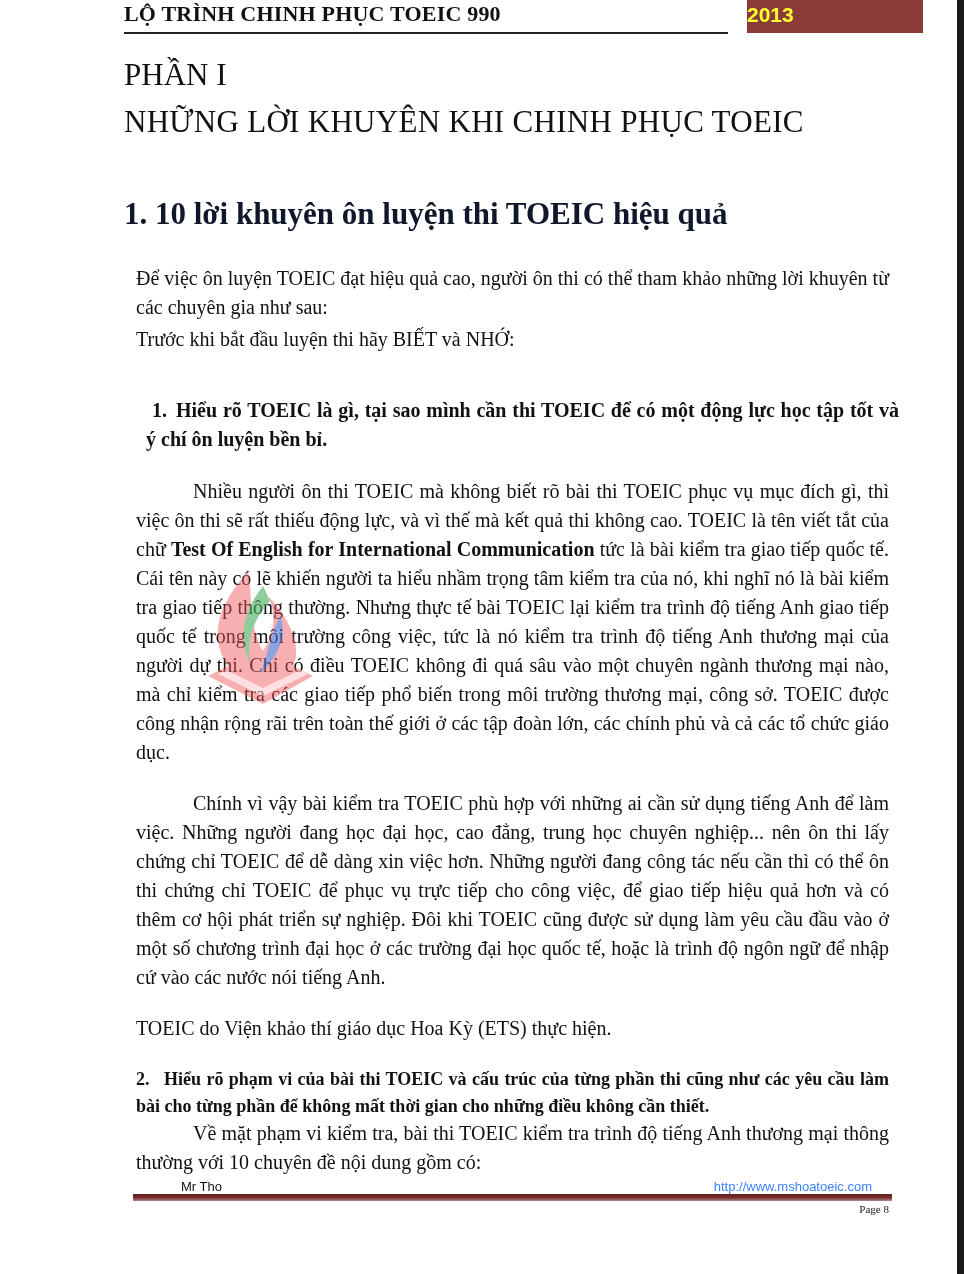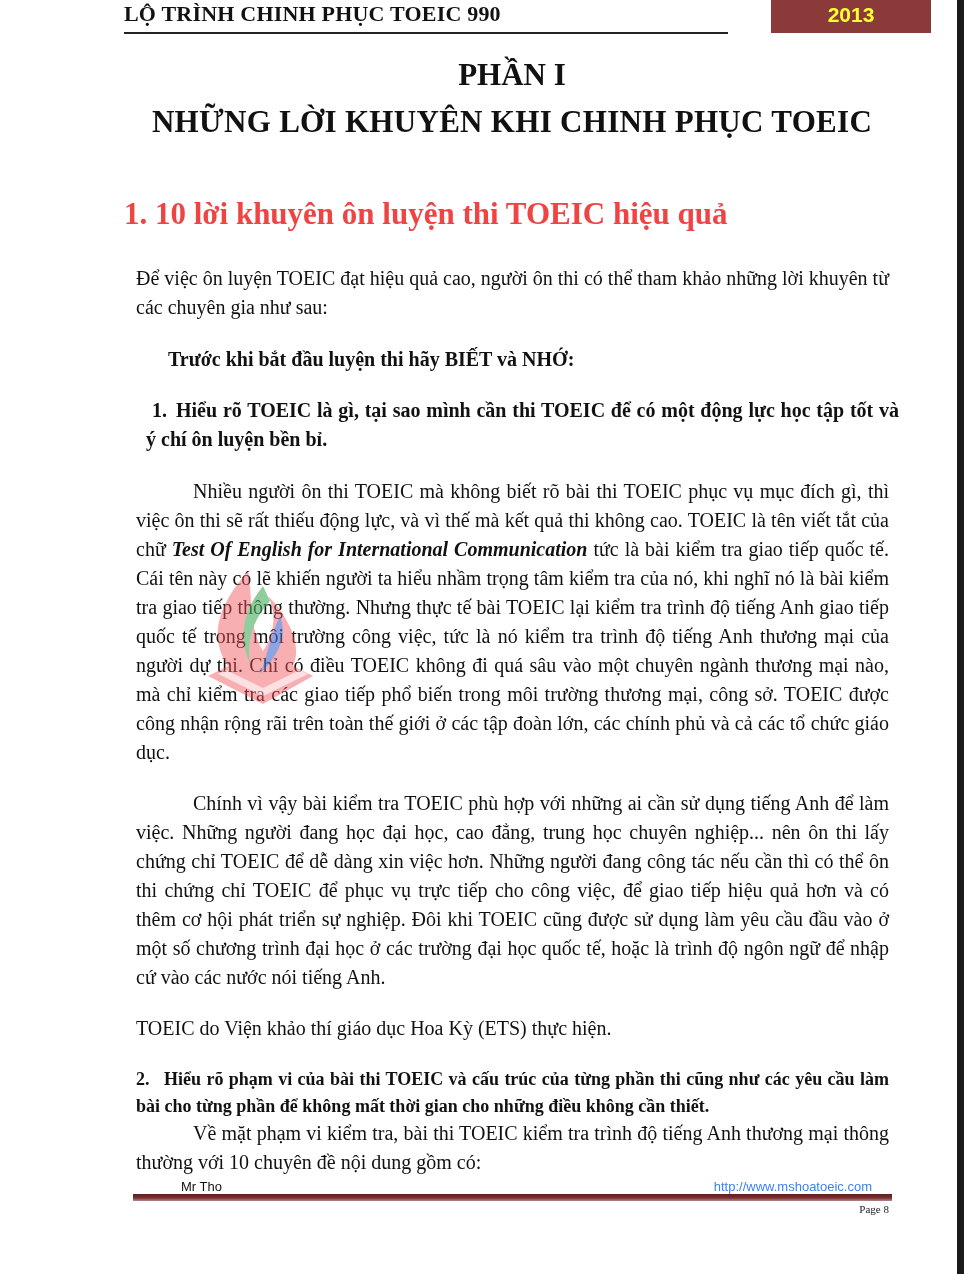--- a/index.html
+++ b/index.html
@@ -9,47 +9,47 @@
     .edge-strip { position: absolute; top: 0; right: 0; width: 7px; height: 1274px; background: #1a1a1a; }
 
     
     .header-title {
       position: absolute; left: 124px; top: 0; width: 604px; height: 32px;
       text-align: left; font-weight: bold; font-size: 22px; line-height: 28px;
       letter-spacing: 0.2px; color: #111;
     }
     .header-rule { position: absolute; left: 124px; top: 32px; width: 604px; height: 2px; background: #222; }
     .header-year {
-      position: absolute; left: 771px; top: 0; width: 160px; height: 33px;
+      position: absolute; left: 747px; top: 0; width: 176px; height: 33px;
       background: #8b3a3a; color: #ffff33; font-family: "Liberation Sans", sans-serif;
-      font-weight: bold; font-size: 21px; line-height: 30px; text-align: center;
+      font-weight: bold; font-size: 21px; line-height: 30px; 
     }
 
     
     .part-title {
-      position: absolute; left: 124px; width: 776px; text-align: center;
-      font-weight: bold; font-size: 31px; color: #111;
+      position: absolute; left: 124px; width: 776px; text-align: left;
+      font-weight: normal; font-size: 31px; color: #111;
     }
     .part-title.l1 { top: 57px; }
     .part-title.l2 { top: 104px; letter-spacing: 0.3px; }
 
     .section-heading {
-      position: absolute; left: 124px; top: 196px; font-weight: bold; font-size: 31px; color: #ef4444;
+      position: absolute; left: 124px; top: 196px; font-weight: bold; font-size: 31px; color: #0f172a;
     }
 
     
     .para {
       position: absolute; left: 136px; width: 753px; font-size: 20px; line-height: 29px;
       text-align: justify; color: #111;
     }
     .para .indent { display: inline-block; width: 57px; }
-    .bi { font-weight: bold; font-style: italic; }
+    .bi { font-weight: bold; }
 
     .p-intro { top: 264px; }
-    .p-before { top: 345px; font-weight: bold; margin-left: 32px; }
+    .p-before { top: 325px; font-weight: normal; }
     .p-item1 { top: 396px; font-weight: bold; margin-left: 10px; }
     .p-body1 { top: 477px; }
     .p-body2 { top: 789px; }
     .p-ets { top: 1014px; }
     .p-item2 { top: 1066px; font-weight: bold; font-size: 18px; line-height: 27px; }
     .p-body3 { top: 1119px; }
 
     .num { display: inline-block; width: 30px; padding-left: 6px; }
     .num2 { display: inline-block; width: 28px; }
 

